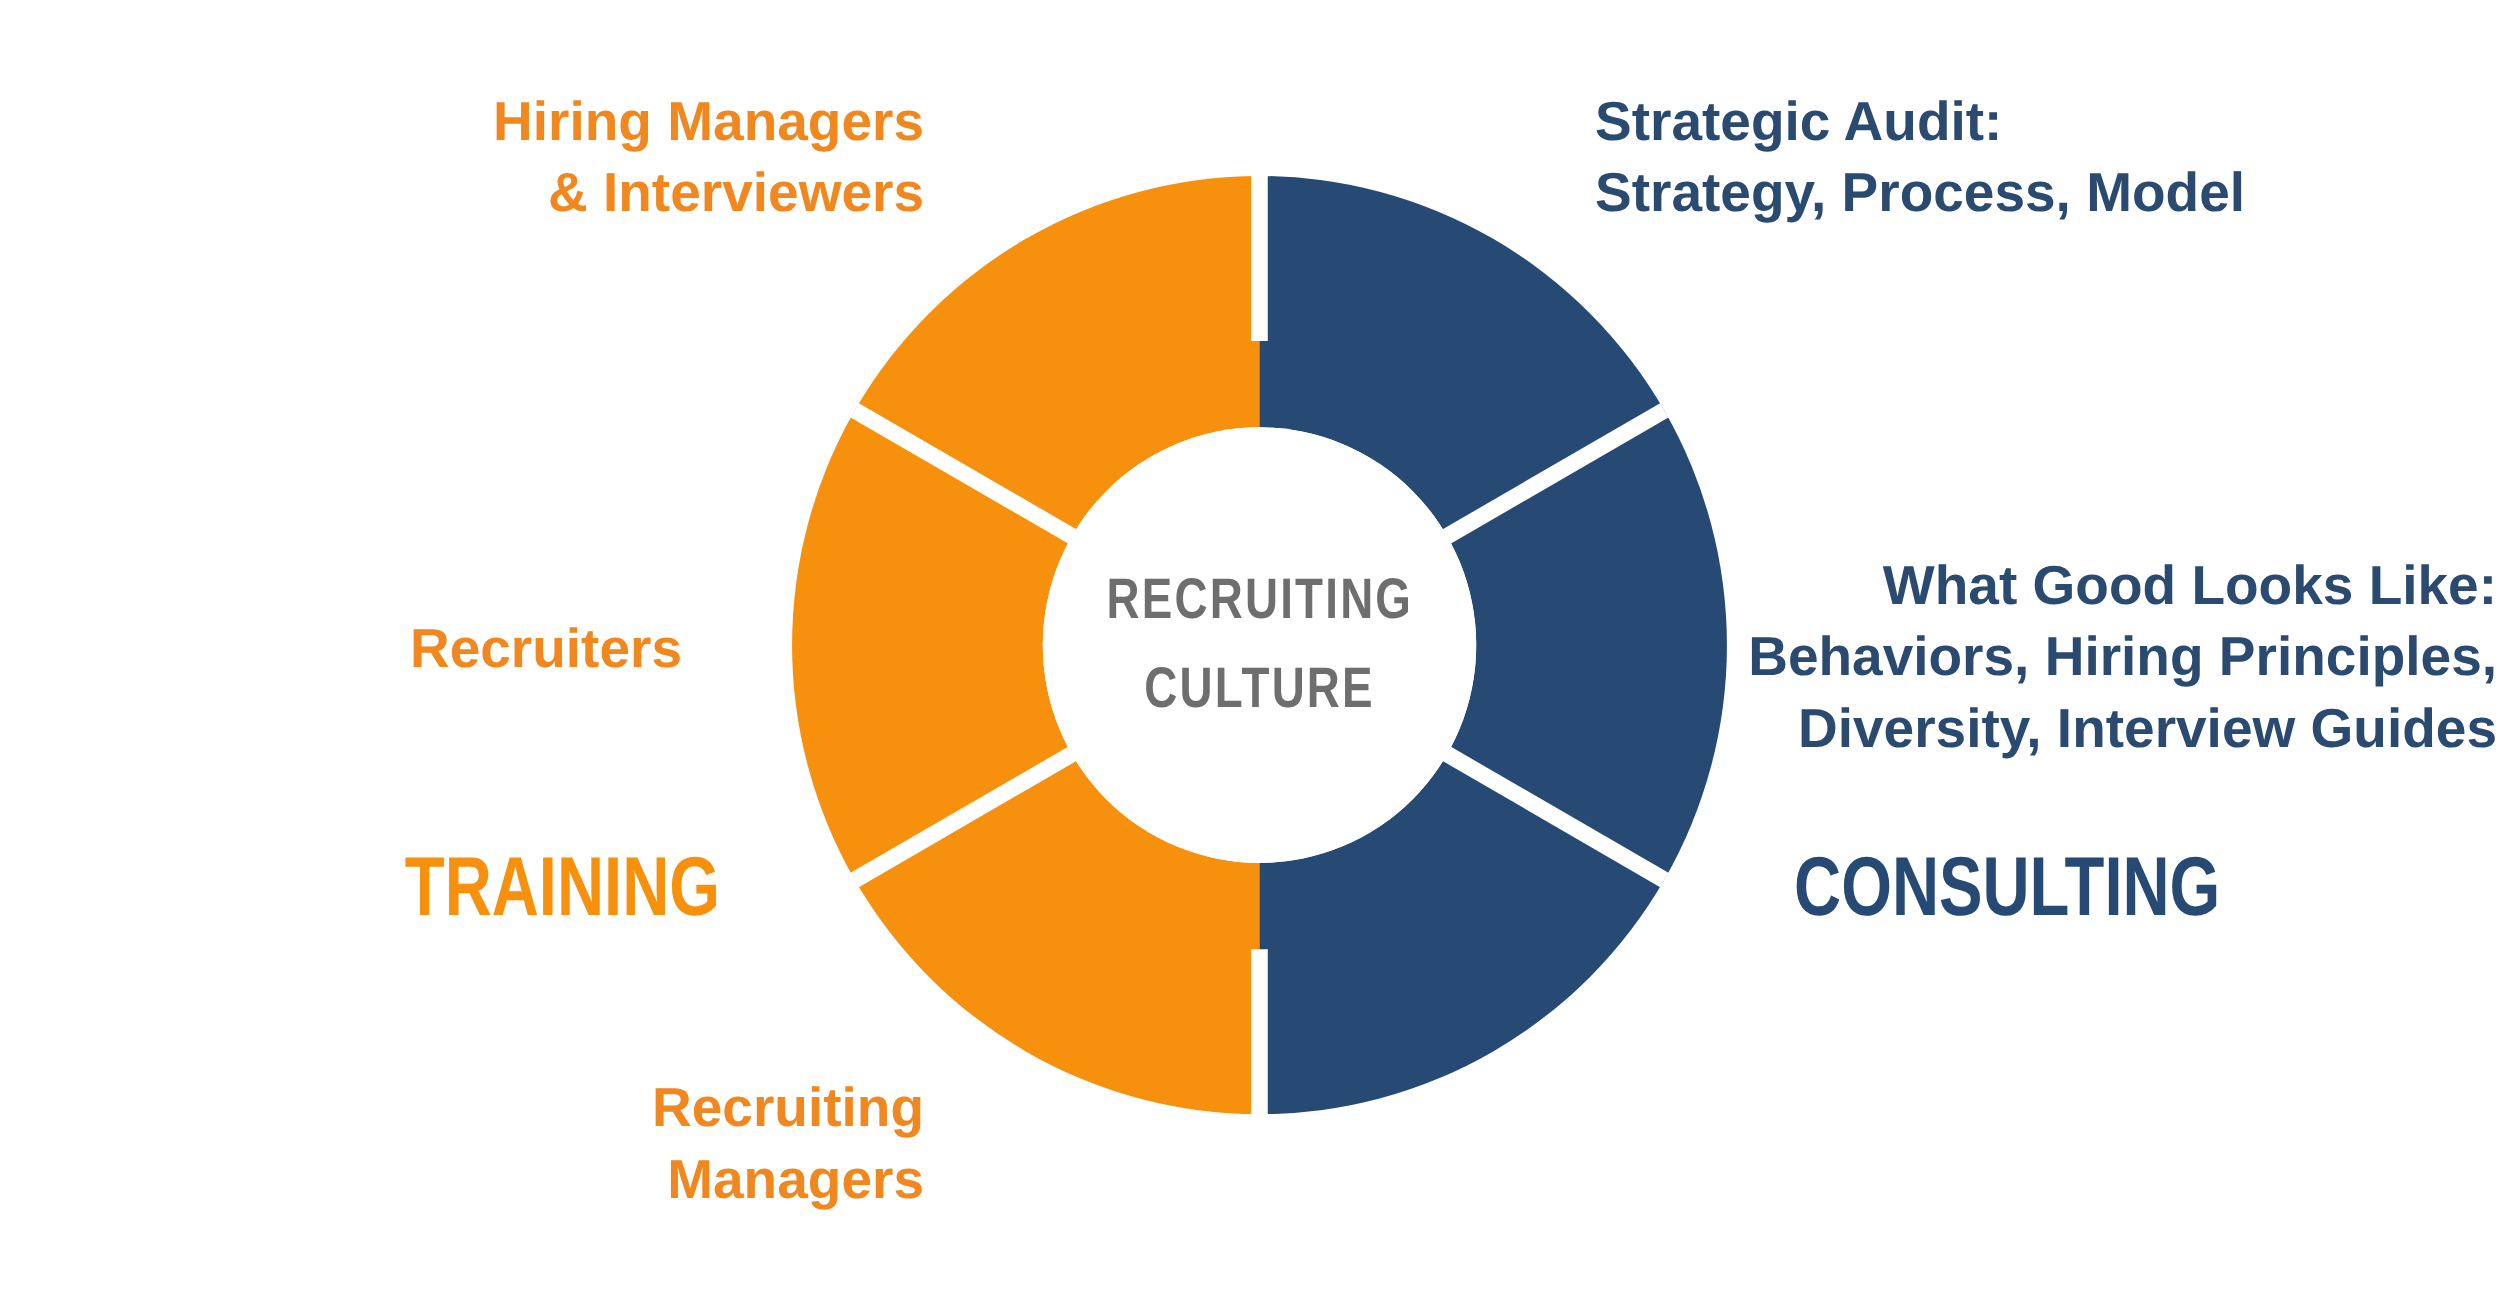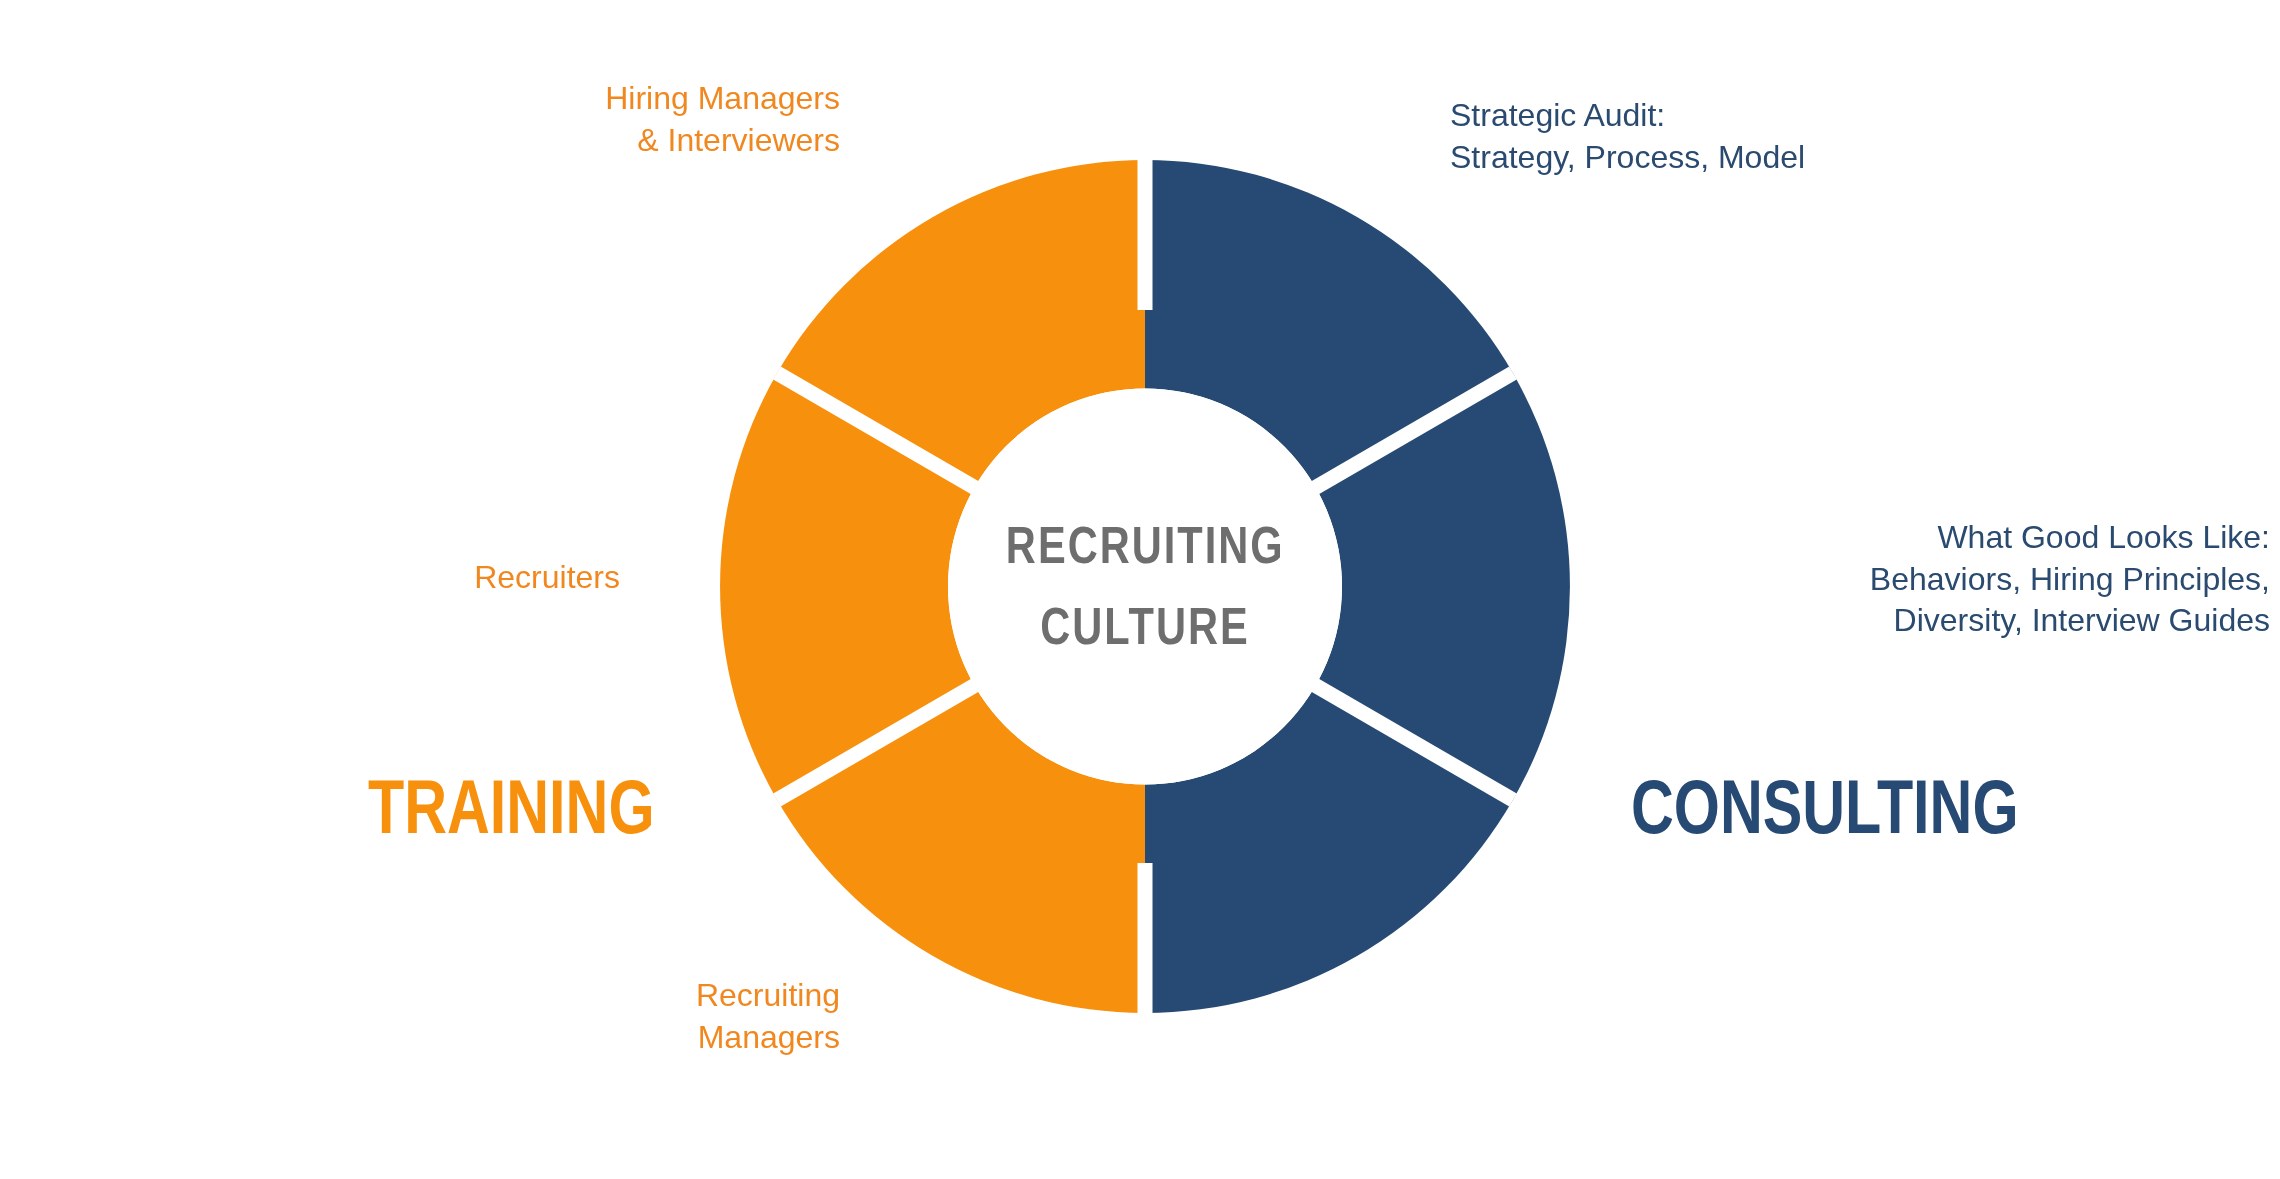--- a/index.html
+++ b/index.html
@@ -86,27 +86,27 @@
     left: 1631px;
     top: 769px;
     color: #264a73;
     transform-origin: left center;
   }
 
   
   .label {
     position: absolute;
     font-family: "Liberation Sans", "DejaVu Sans", sans-serif;
-    font-weight: 400;
-    font-size: 32px;
+    font-weight: 700;
+    font-size: 50px;
     line-height: 1.30;
     white-space: pre-line;
   }
   .label.orange { color: #f0881f; }
-  .label.navy   { color: #2a4a70; margin-top: 17px; }
+  .label.navy   { color: #2a4a70; }
   .label.right  { text-align: right; }
   .label.left   { text-align: left; }
 
   #lbl-hiring-managers {
     left: 300px;  top: 78px;  width: 540px;
   }
   #lbl-recruiters {
     left: 200px;  top: 557px; width: 420px;
   }
   #lbl-recruiting-managers {

